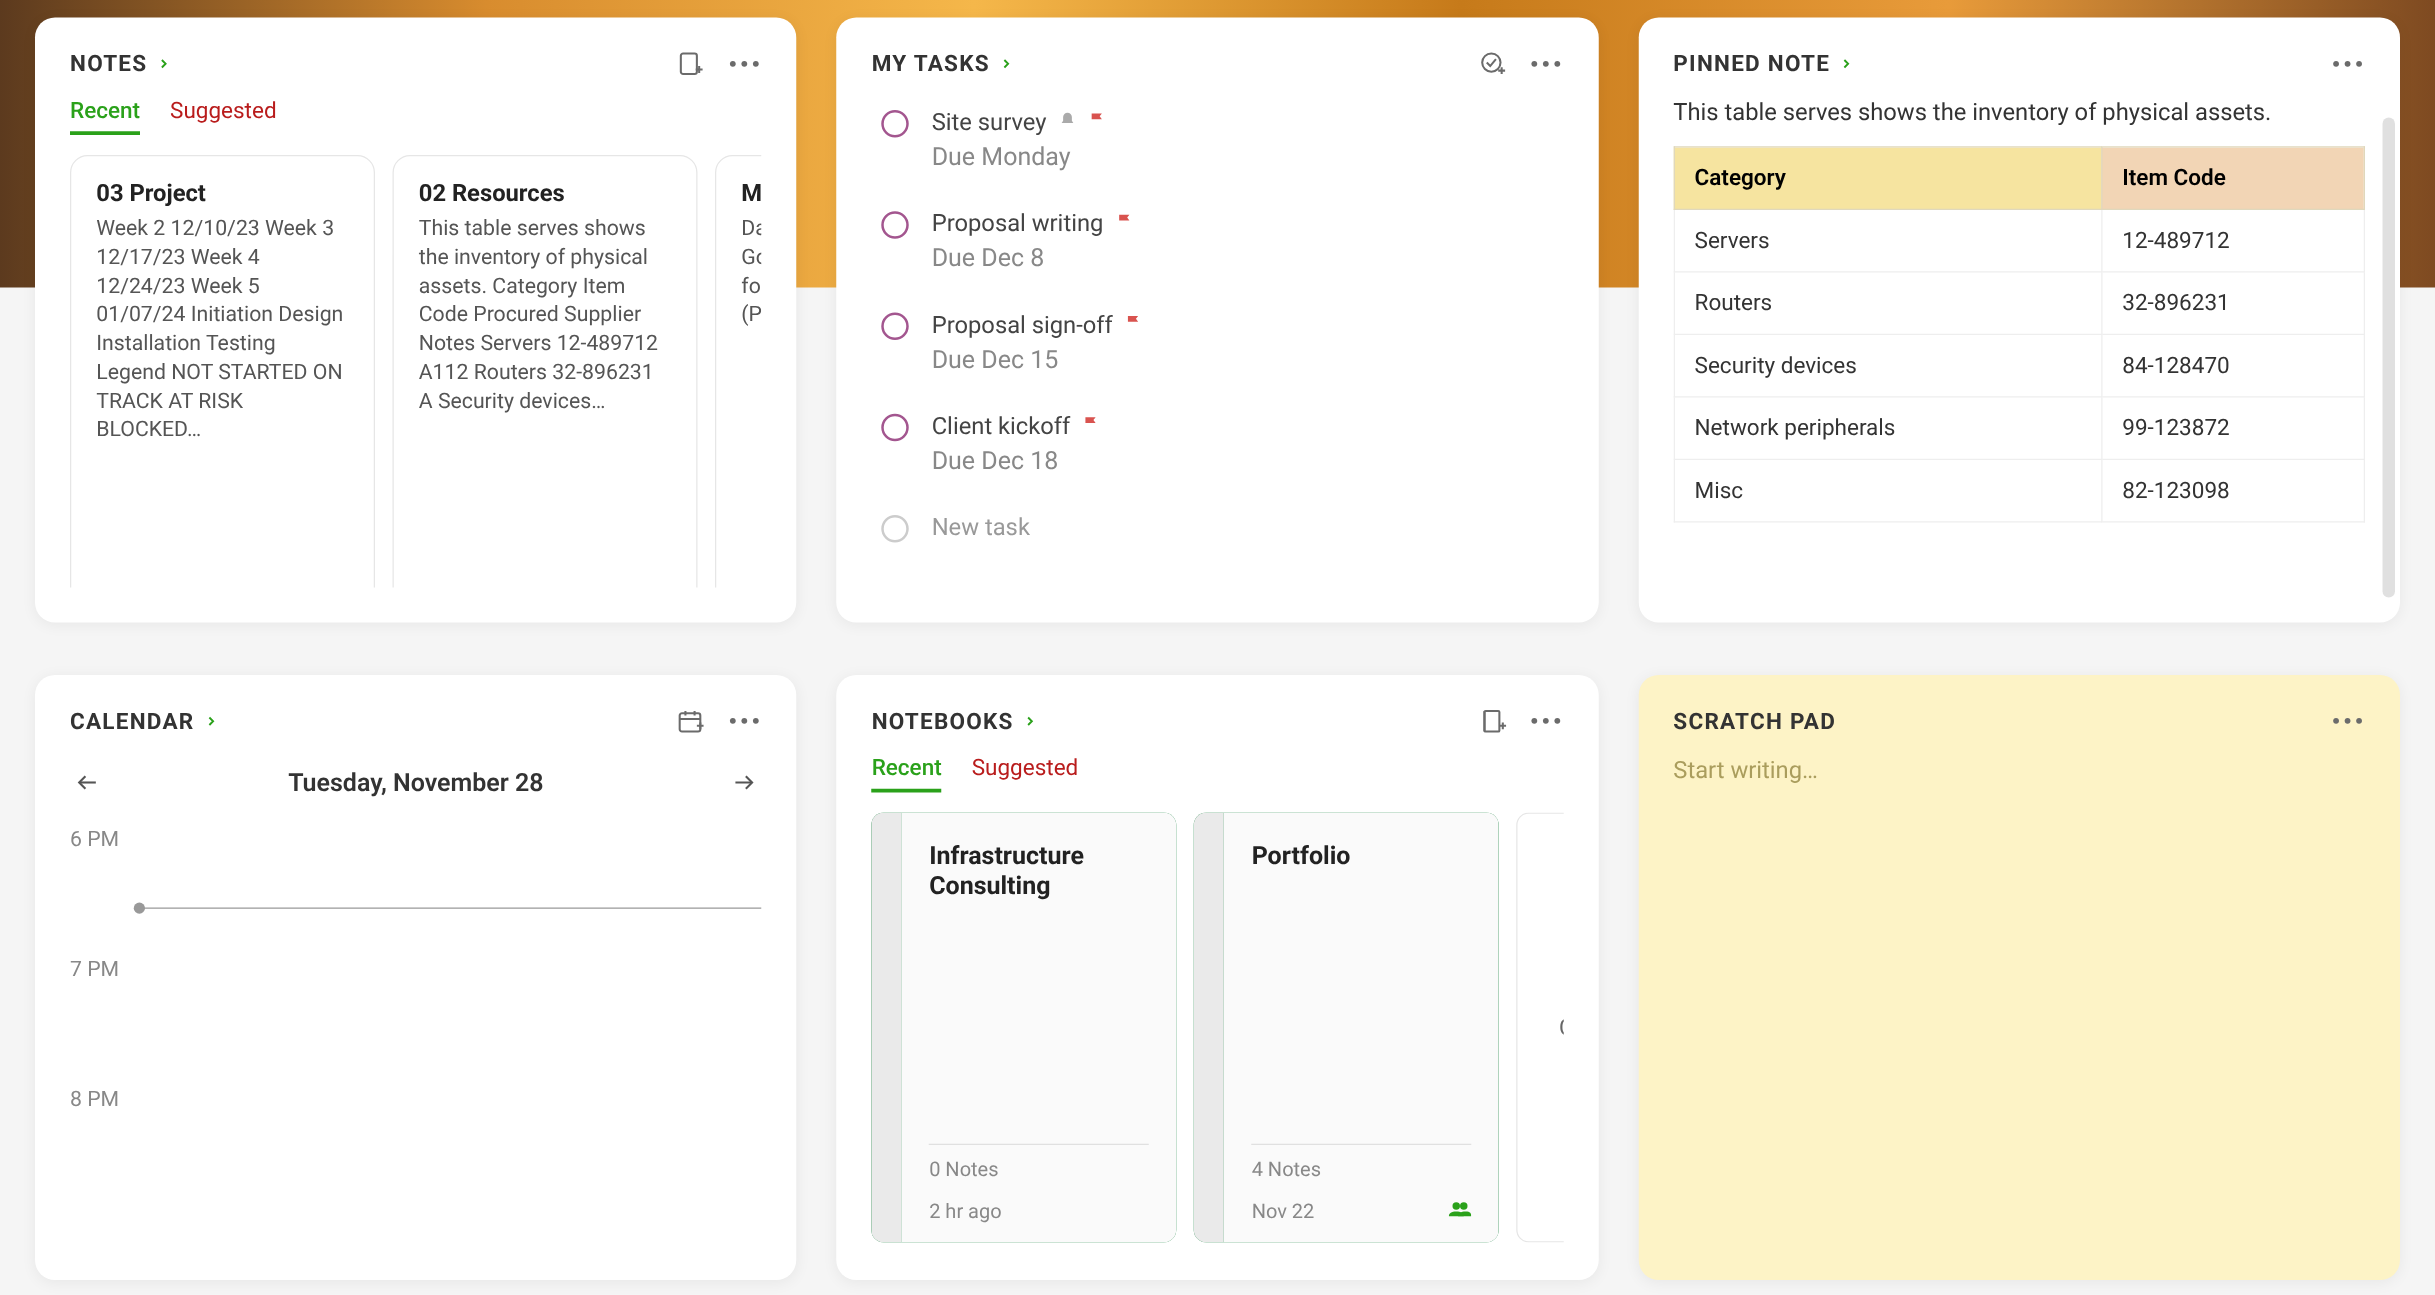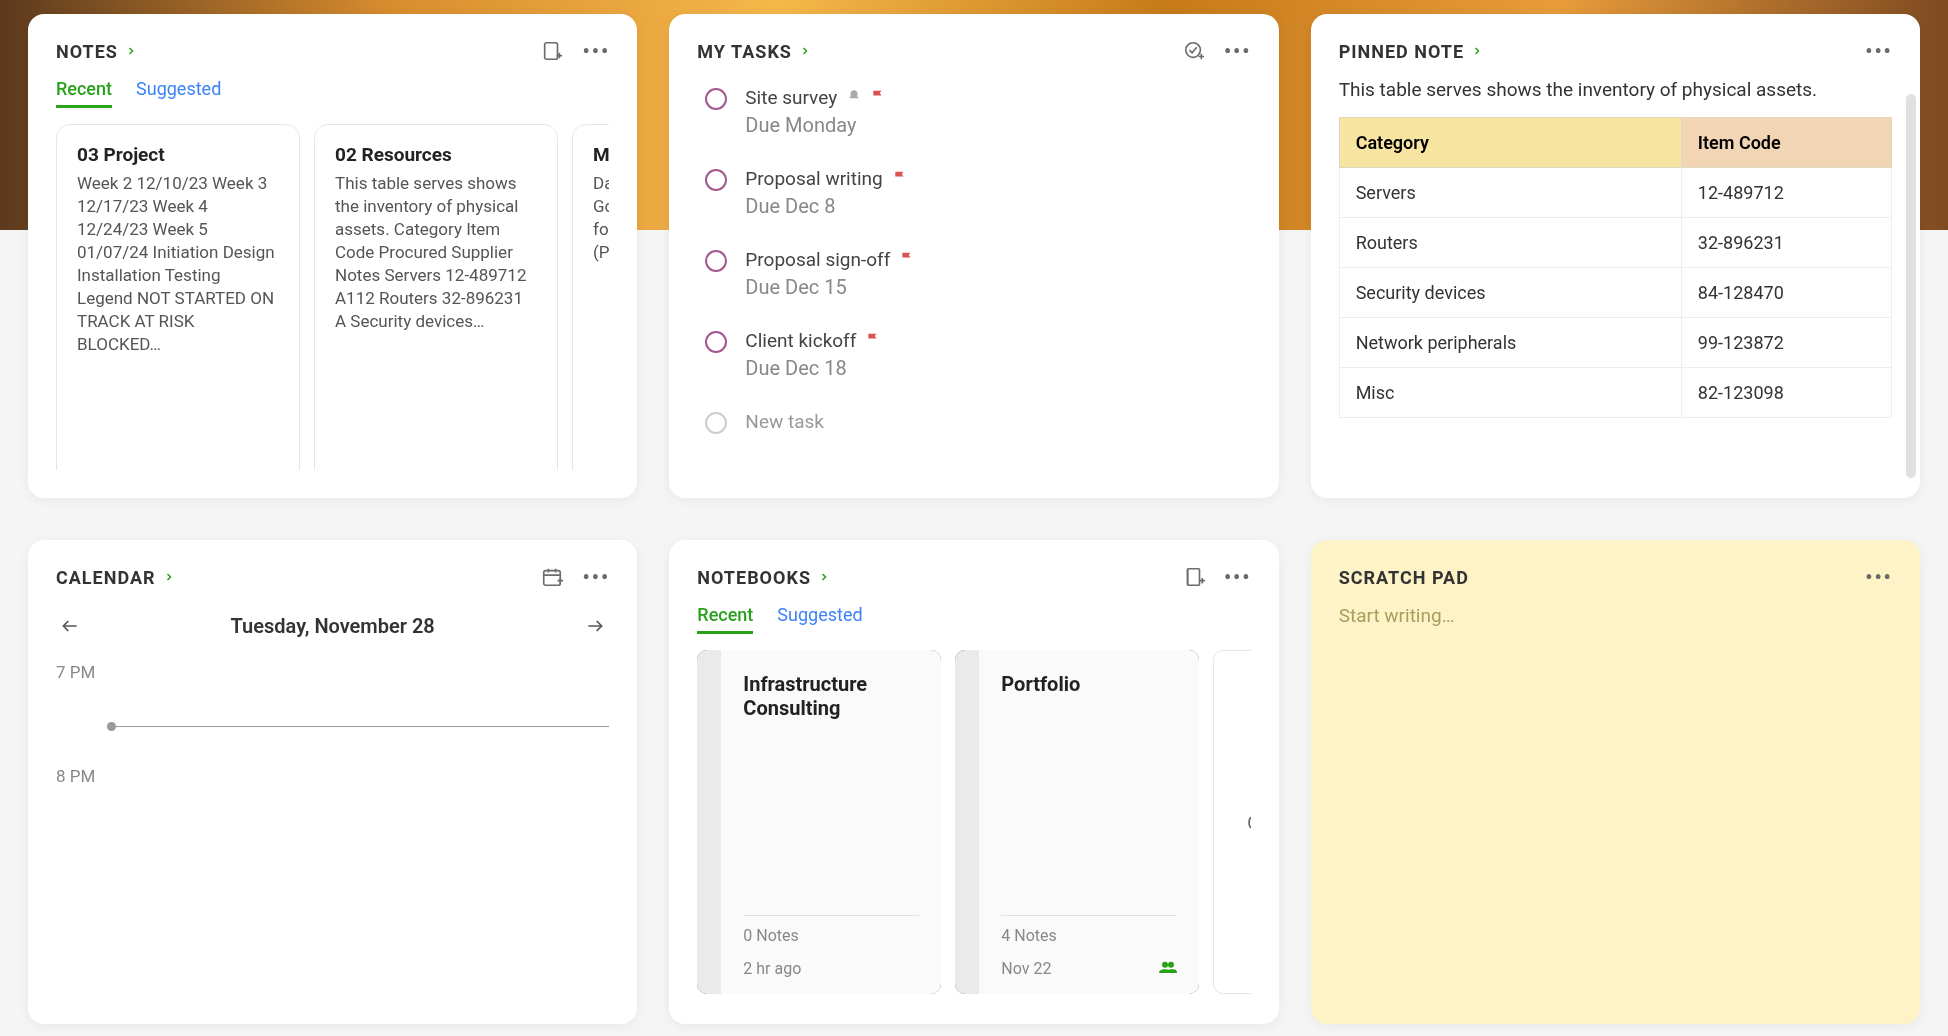--- a/index.html
+++ b/index.html
@@ -68,21 +68,21 @@
     width: 26px; height: 26px;
     display: flex; align-items: center; justify-content: center;
     cursor: pointer;
     color: #6b6b6b;
   }
   .icon-btn svg { width: 22px; height: 22px; }
   .more-icon { letter-spacing: 2px; font-weight: bold; color: #6b6b6b; font-size: 20px; }
   .tabs { display: flex; gap: 24px; margin-bottom: 16px; }
   .tab {
     font-size: 18px;
-    color: #3b82f6;
+    color: #b91c1c;
     padding-bottom: 6px;
     cursor: pointer;
   }
   .tab.active {
     color: #2aa11a;
     border-bottom: 3px solid #2aa11a;
     font-weight: 500;
   }
   
   .notes-row {
@@ -445,20 +445,24 @@
       <span class="cal-date">Tuesday, November 28</span>
       <span class="cal-arrow">
         <svg width="20" height="20" viewBox="0 0 24 24" fill="none" stroke="currentColor" stroke-width="2">
             <line x1="4" y1="12" x2="20" y2="12"></line>
             <polyline points="14 6 20 12 14 18"></polyline>
           </svg>
       </span>
     </div>
     <div class="cal-body">
       <div class="cal-hour">
+          <span class="cal-hour-label">6 PM</span>
+          <div class="cal-hour-line"></div>
+        </div>
+      <div class="cal-hour">
           <span class="cal-hour-label">7 PM</span>
           <div class="cal-hour-line"></div>
         </div>
       <div class="cal-hour">
           <span class="cal-hour-label">8 PM</span>
           <div class="cal-hour-line"></div>
         </div>
       <div class="cal-now"></div>
     </div>
   </div>

